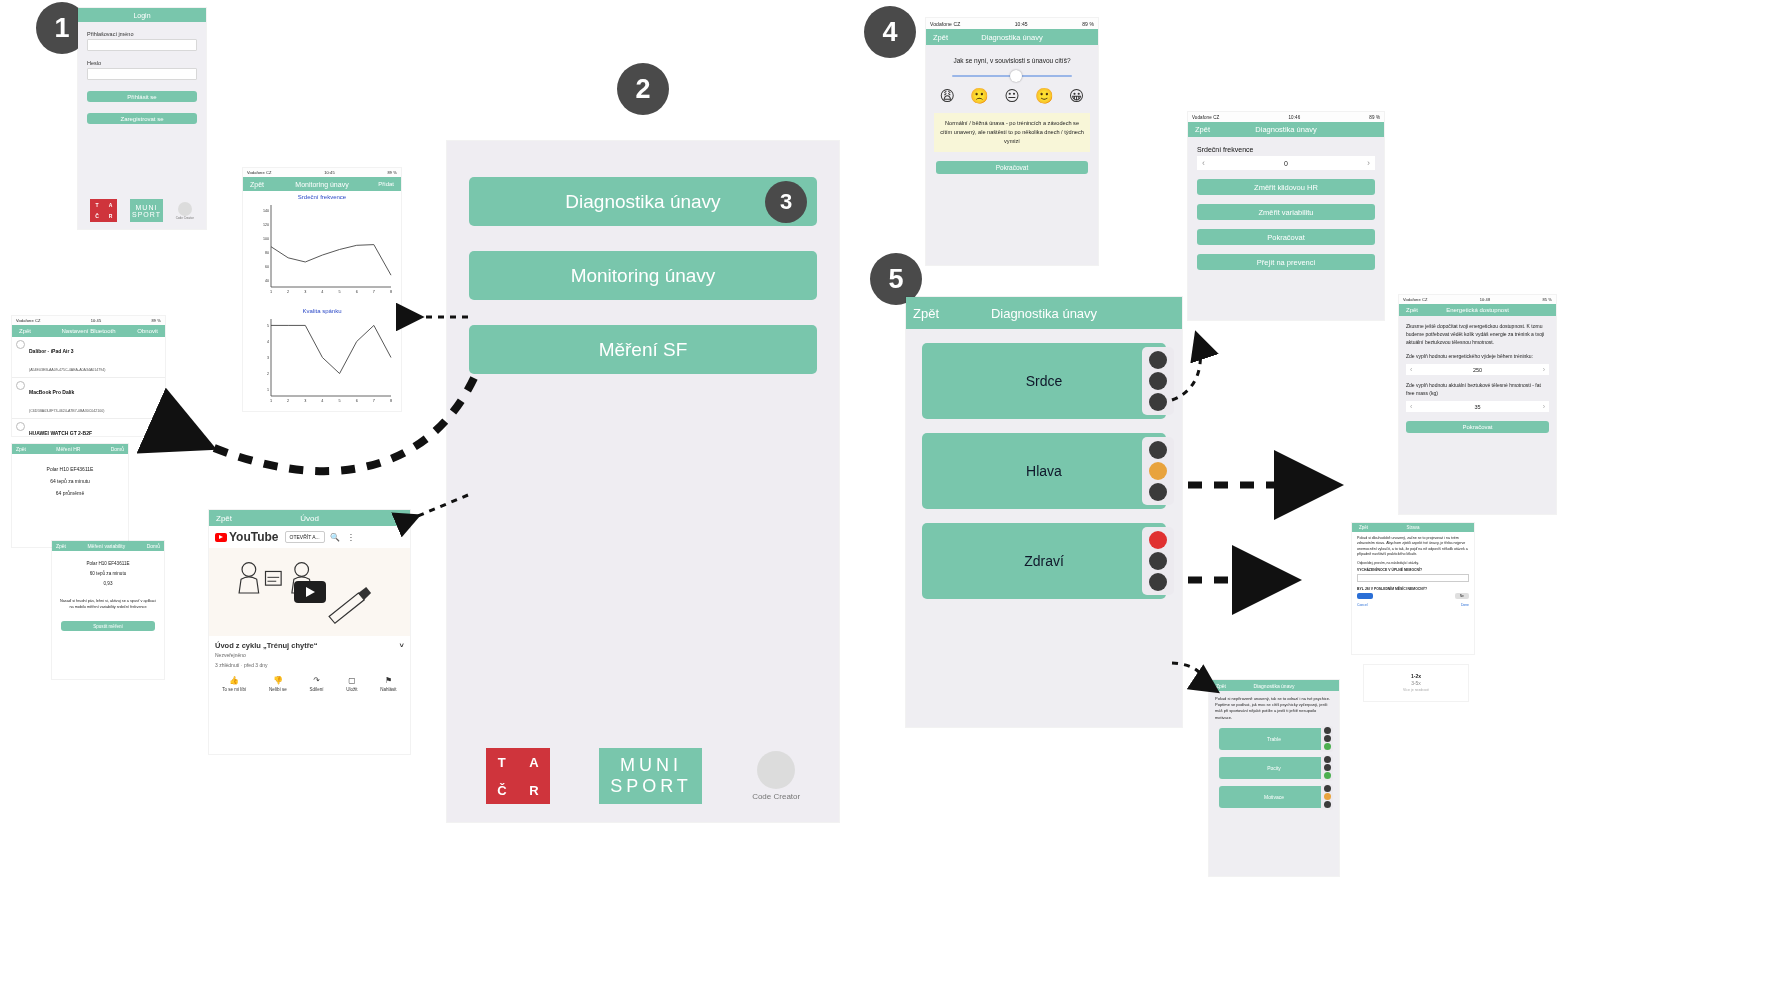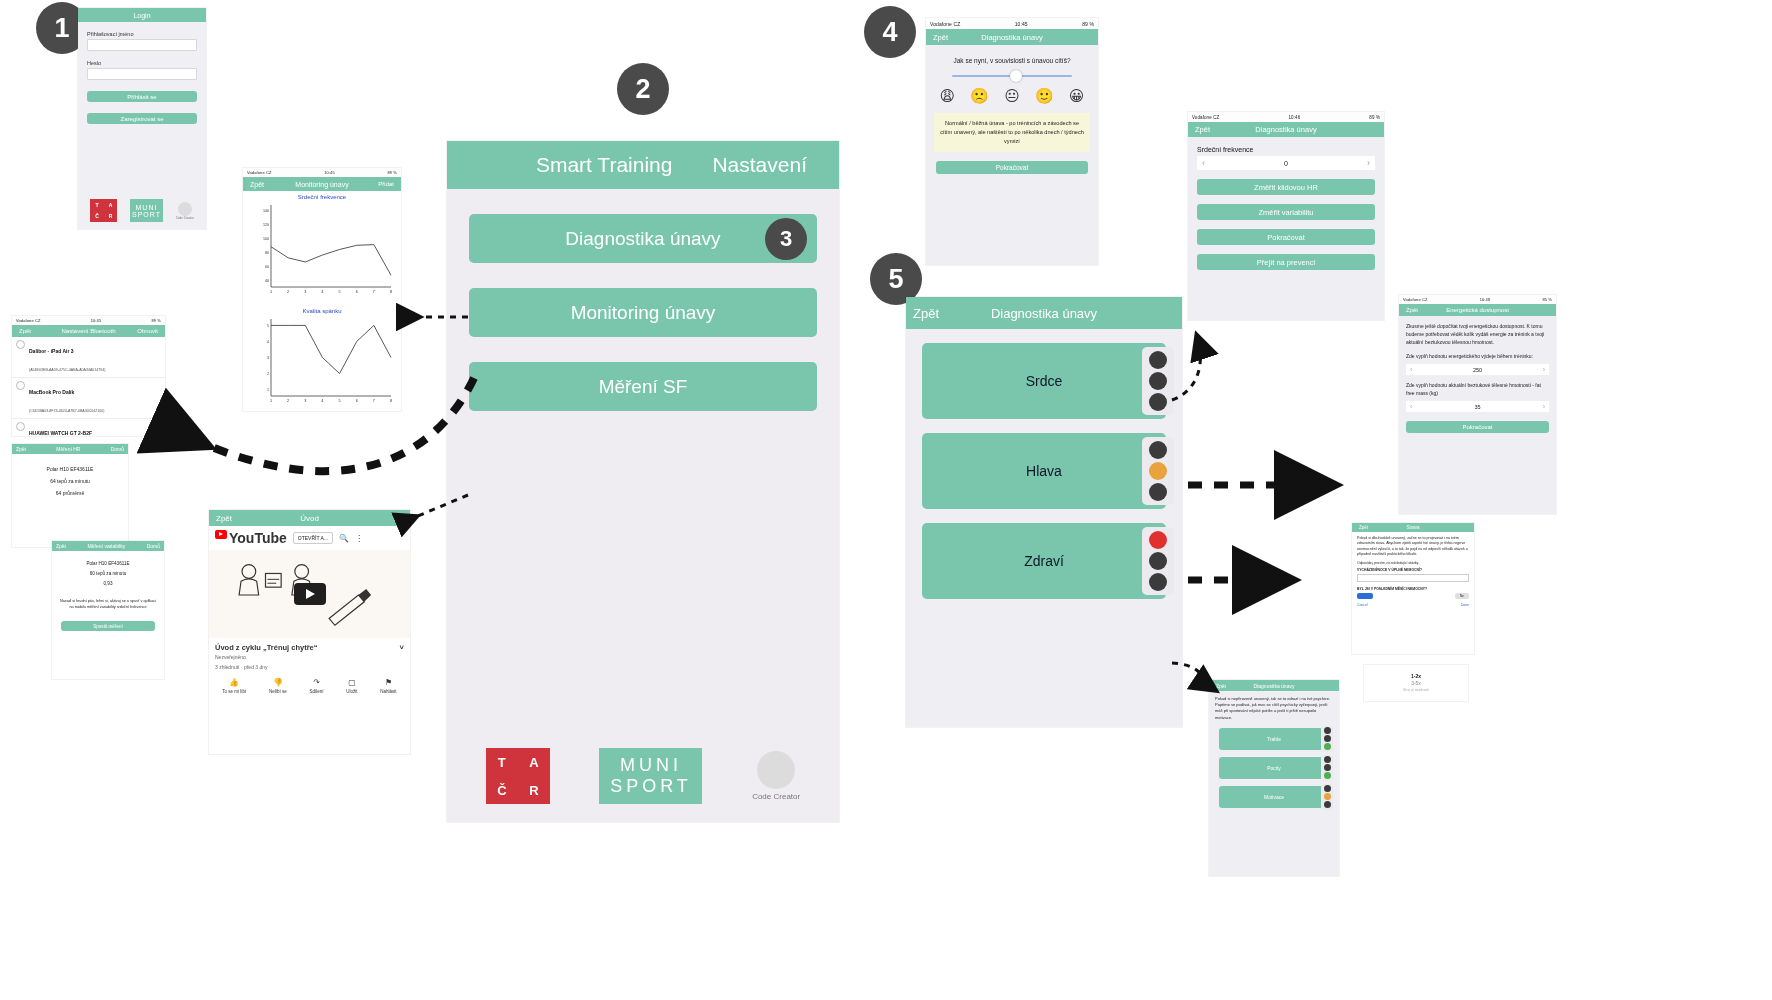--- a/index.html
+++ b/index.html
@@ -59,21 +59,21 @@
   #chart .navbar .nb-back{font-size:7px;}
   #chart .navbar .nb-right{font-size:6px;}
   .ctitle{text-align:center;font-size:6px;color:#2b49c7;margin:3px 0 1px;}
   .cwrap{margin:0 6px;}
   
   #yt{left:209px;top:510px;width:201px;height:244px;background:#fff;}
   #yt .navbar{height:16px;}
   #yt .navbar .nb-title{font-size:8px;}
   #yt .navbar .nb-back{font-size:8px;}
   .ytbar{display:flex;align-items:center;gap:6px;padding:4px 6px;background:#fff;}
-  .ytlogo{display:flex;gap:2px;font-weight:bold;font-size:14px;}
+  .ytlogo{display:flex;align-items:center;gap:2px;font-weight:bold;font-size:12px;}
   .ytplay{width:12px;height:9px;background:#f00;border-radius:2px;position:relative;}
   .ytplay:after{content:"";position:absolute;left:4px;top:2px;border-left:4px solid #fff;
                 border-top:2.5px solid transparent;border-bottom:2.5px solid transparent;}
   .ytopen{border:1px solid #ccc;border-radius:2px;font-size:5px;padding:2px 4px;color:#222;}
   .ytvideo{height:88px;background:#fbf7f2;position:relative;overflow:hidden;}
   .ytbigplay{position:absolute;left:50%;top:50%;transform:translate(-50%,-50%);
              width:32px;height:22px;background:#1f1f1f;border-radius:4px;}
   .ytbigplay:after{content:"";position:absolute;left:12px;top:6px;border-left:9px solid #fff;
                    border-top:5px solid transparent;border-bottom:5px solid transparent;}
   .yttitle{font-size:7.5px;font-weight:bold;padding:5px 6px 0 6px;display:flex;
@@ -378,24 +378,20 @@
         <span>Uložit</span>
       </div>
     <div class="ytact">
         <span style="font-size:8px">⚑</span>
         <span>Nahlásit</span>
       </div>
   </div>
 </div>
 
 <div class="phone" id="main">
-  <div class="navbar">
-    <span>Smart Training</span>
-    <span>Nastavení</span>
-  </div>
   <div class="gbtn mbtn">
     <span>Diagnostika únavy</span>
     <span class="step sm" style="position:absolute;right:10px;top:4px">
         <span>3</span>
       </span>
   </div>
   <div class="gbtn mbtn">
       <span>Monitoring únavy</span>
     </div>
   <div class="gbtn mbtn">

